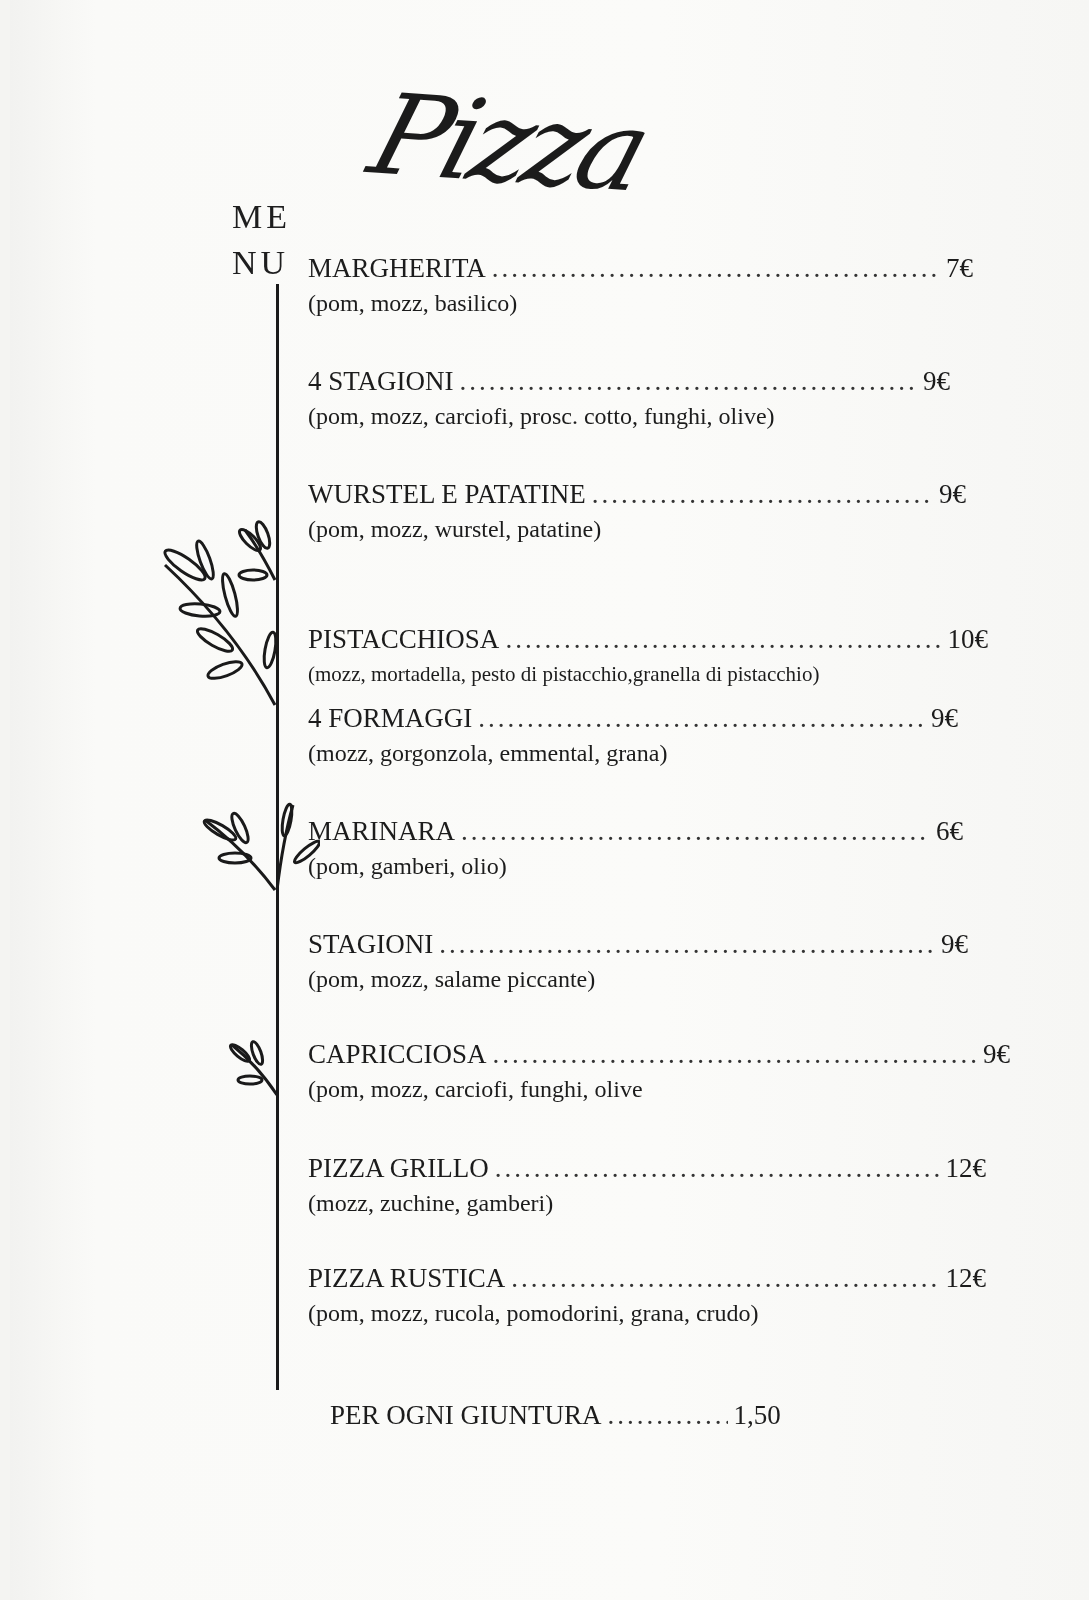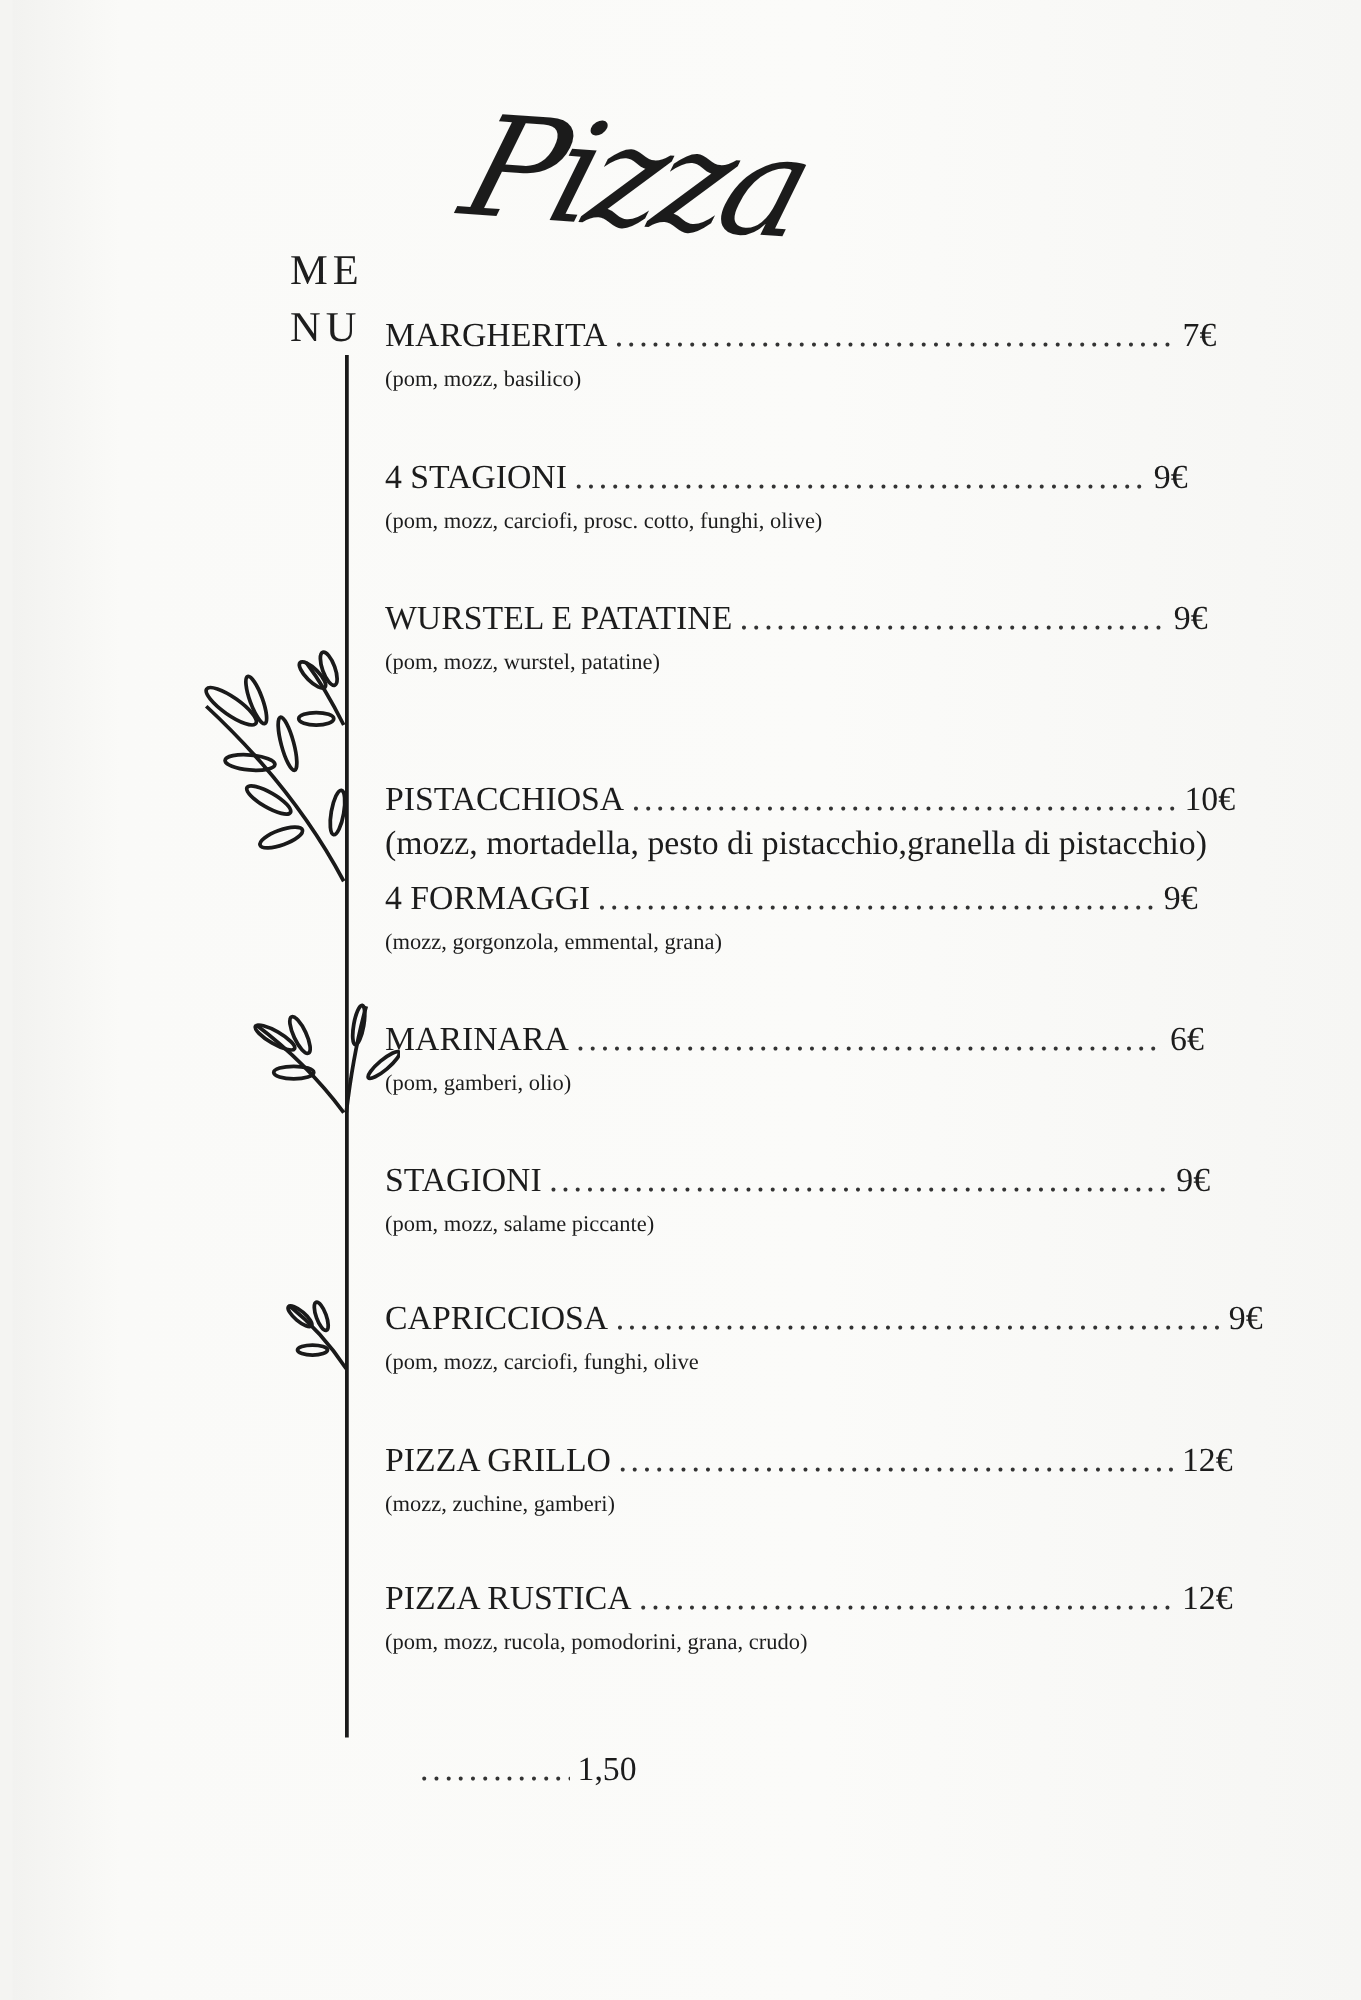--- a/index.html
+++ b/index.html
@@ -22,22 +22,22 @@
     .menu-word { position:absolute; left:222px; font-size:34px; letter-spacing:4px; color:#1e1e1e;text-align:center; }
     .menu-me { top:198px; }
     .menu-nu { top:244px; }
     .vline { position:absolute; left:266px; top:284px; width:3px; height:1106px; background:#1a1a1a; }
     .leaf { position:absolute; }
     .item { position:absolute; left:298px; width:700px; }
     .row { display:flex; align-items:flex-end; font-size:27px; line-height:32px; }
     .name { white-space:nowrap; }
     .dots { white-space:nowrap; overflow:hidden; letter-spacing:3px; margin:0 6px; color:#333; }
     .price { white-space:nowrap; }
-    .desc { font-size:18px; line-height:34px; margin-top:2px; white-space:nowrap; }
-    .desc.small { font-size:27px; }
+    .desc { font-size:24px; line-height:34px; margin-top:2px; white-space:nowrap; }
+    .desc.small { font-size:21px; }
     .footer { position:absolute; left:320px; top:1400px; font-size:27px; display:flex; align-items:baseline; }
     .footer .dots { width:120px; }
   </style>
 </head>
 <body>
 
 <div class="page">
 
   <div class="title">Pizza</div>
 
@@ -151,16 +151,17 @@
   <div class="item" style="top:1262px">
     <div class="row" style="width:678px">
         <span class="name">PIZZA RUSTICA</span>
         <span class="dots" style="flex:1">............................................................</span>
         <span class="price">12€</span>
       </div>
     <div class="desc">(pom, mozz, rucola, pomodorini, grana, crudo)</div>
   </div>
 
   <div class="footer">
+    <span>PER OGNI GIUNTURA</span>
     <span class="dots">............................................................</span>
     <span>1,50</span>
   </div>
 </div>
 
 </body></html>

